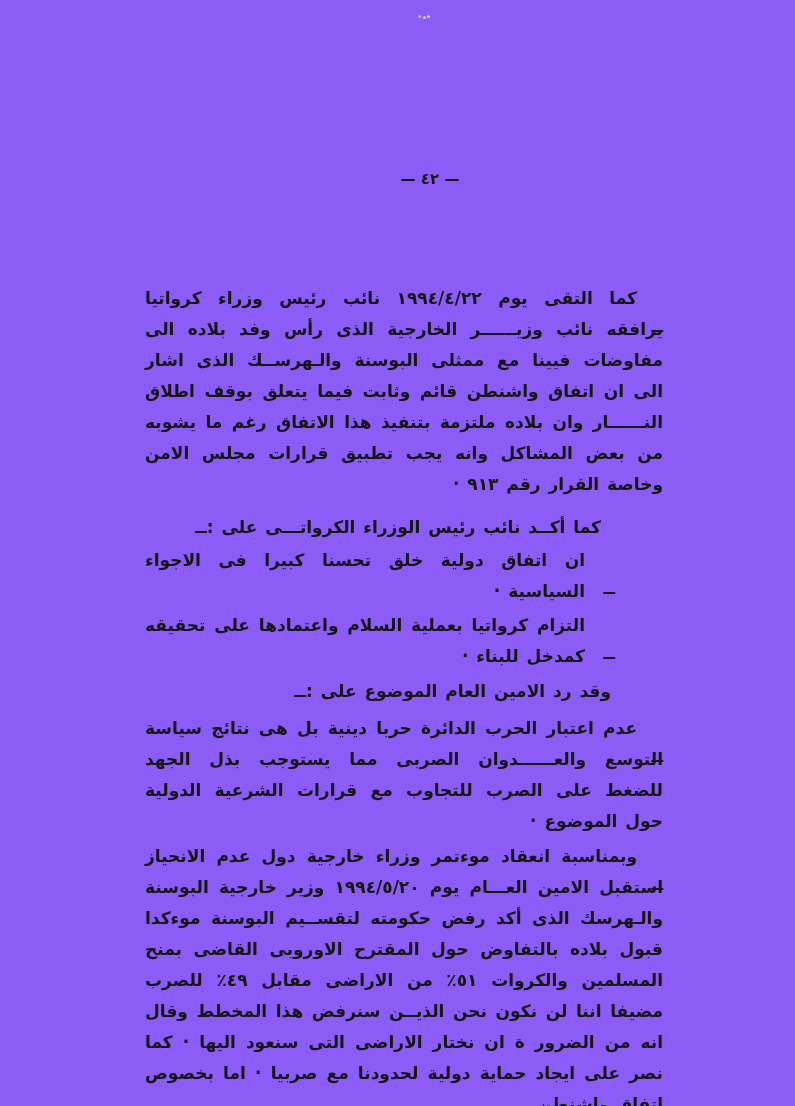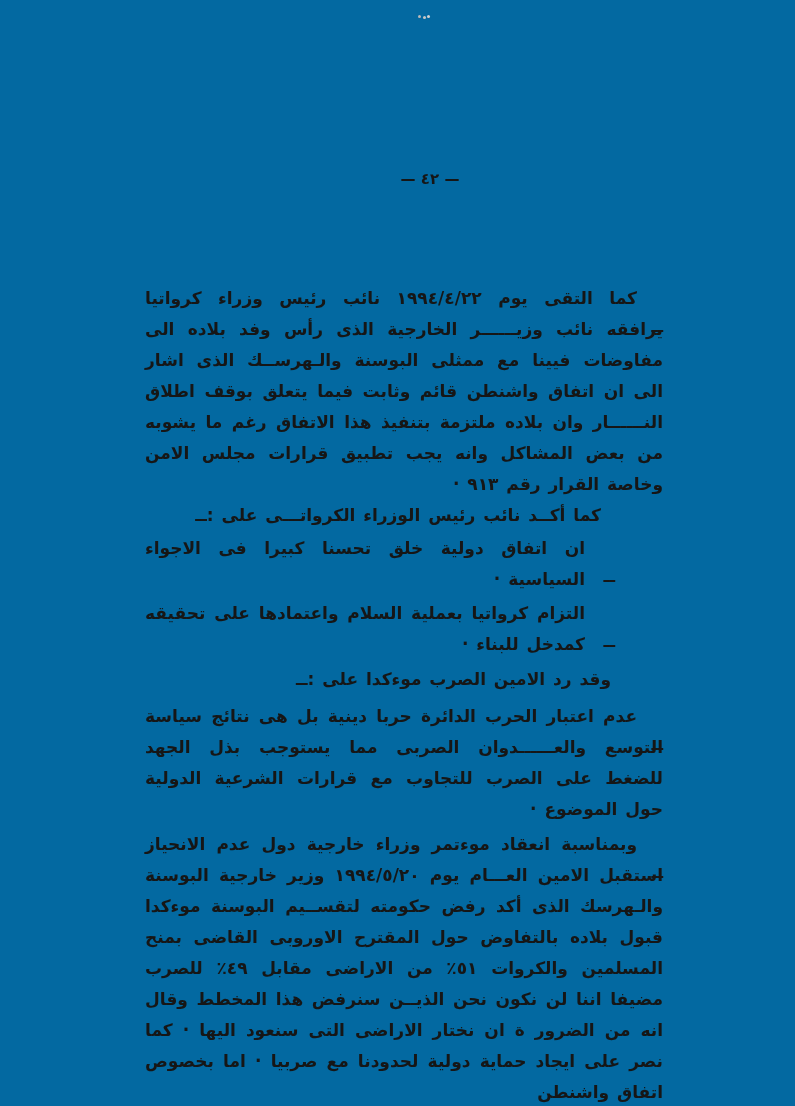--- a/index.html
+++ b/index.html
@@ -1,19 +1,19 @@
 <!DOCTYPE html>
 <html lang="ar" dir="rtl"><head>
 <meta charset="utf-8">
 <style>
   html,body{margin:0;padding:0;background:#ffffff;}
   .page{
     position:relative;
     width:795px;height:1106px;
-    background:#0369a1;
+    background:#8b5cf6;
     overflow:hidden;
     font-family:"DejaVu Sans","Liberation Sans",sans-serif;
     color:#161616;
     -webkit-font-smoothing:antialiased;
   }
   .page-number{
     position:absolute;
     top:170px;left:430px;
     transform:translateX(-50%);
     font-size:15px;font-weight:700;
@@ -44,21 +44,21 @@
     position:absolute;
     top:0;right:0;
     font-weight:700;
     margin-top:28px;
   }
   .bullet-main > .text{ text-indent:26px; }
   .indent-a{ padding-right:62px; }
   .indent-b{ padding-right:52px; }
   .sub{ padding-right:78px; }
   .sub .dash{ right:48px; }
-  .mt-14{ margin-top:0; }
+  .mt-14{ margin-top:12px; }
   .mt-2{ margin-top:2px; }
   .mt-3{ margin-top:3px; }
   .mt-4{ margin-top:4px; }
   .mt-6{ margin-top:6px; }
 </style>
 </head>
 <body>
 
 <div class="page">
 
@@ -81,21 +81,21 @@
       <span class="dash">ــ</span>
       <div class="text">ان اتفاق دولية خلق تحسنا كبيرا فى الاجواء السياسية ·</div>
     </div>
 
     <div class="block sub mt-3">
       <span class="dash">ــ</span>
       <div class="text">التزام كرواتيا بعملية السلام واعتمادها على تحقيقه كمدخل للبناء ·</div>
     </div>
 
     <div class="block indent-b mt-4">
-      <div class="text">وقد رد الامين الصرب موءكدا على :ــ</div>
+      <div class="text">وقد رد الامين العام الموضوع على :ــ</div>
     </div>
 
     <div class="block bullet-main mt-6">
       <span class="dash">ــ</span>
       <div class="text">عدم اعتبار الحرب الدائرة حربا دينية بل هى نتائج سياسة التوسع والعــــــدوان الصربى مما يستوجب بذل الجهد للضغط على الصرب للتجاوب مع قرارات الشرعية الدولية حول الموضوع ·</div>
     </div>
 
     <div class="block bullet-main mt-4">
       <span class="dash">ــ</span>
       <div class="text">وبمناسبة انعقاد موءتمر وزراء خارجية دول عدم الانحياز استقبل الامين العـــام يوم ١٩٩٤/٥/٢٠ وزير خارجية البوسنة والـهرسك الذى أكد رفض حكومته لتقســيم البوسنة موءكدا قبول بلاده بالتفاوض حول المقترح الاوروبى القاضى بمنح المسلمين والكروات ٥١٪ من الاراضى مقابل ٤٩٪ للصرب مضيفا اننا لن نكون نحن الذيــن سنرفض هذا المخطط وقال انه من الضرور ة ان نختار الاراضى التى سنعود اليها · كما نصر على ايجاد حماية دولية لحدودنا مع صربيا · اما بخصوص اتفاق واشنطن</div>

